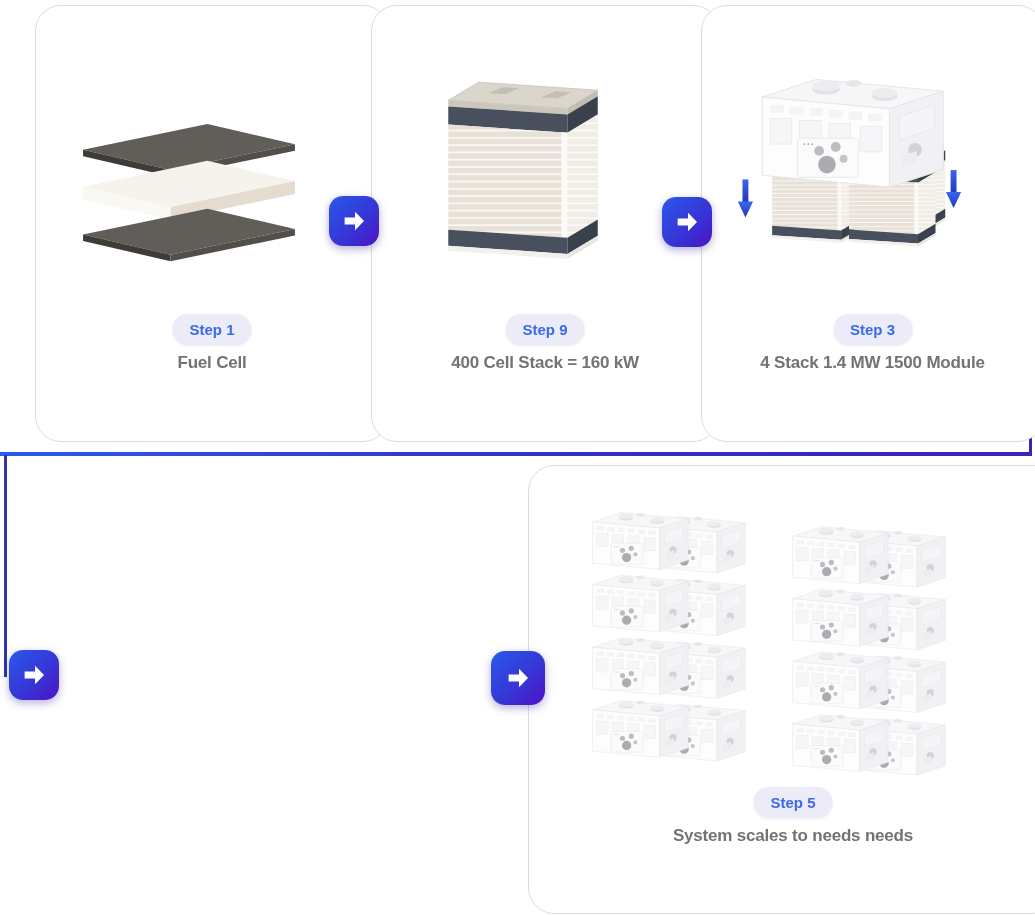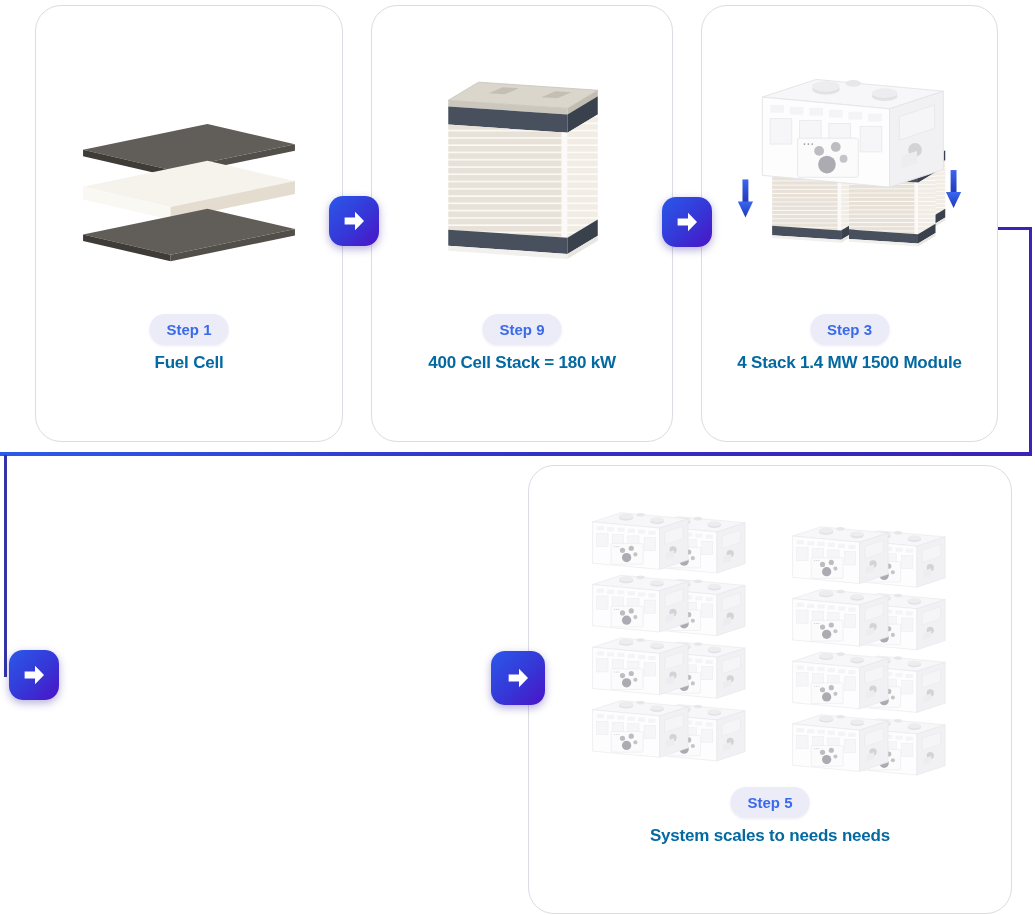--- a/index.html
+++ b/index.html
@@ -1,38 +1,38 @@
 <!DOCTYPE html>
 <html><head>
 <meta charset="utf-8">
 <style>
   html,body{margin:0;padding:0;background:#ffffff;}
   .canvas{
     position:relative;width:1035px;height:915px;background:#ffffff;overflow:hidden;
     font-family:"Liberation Sans", sans-serif;
   }
   .card{
-    position:absolute;background:#ffffff;border:1.6px solid #dcdce4;border-radius:26px;
+    position:absolute;background:#ffffff;border:1.6px solid #dcdce4;border-radius:26px;padding-left:46px;
   }
   #card1{left:35px;top:5px;width:306px;height:435px;}
   #card2{left:371px;top:5px;width:300px;height:435px;}
   #card3{left:701px;top:5px;width:295px;height:435px;}
   #card4{left:35px;top:465px;width:461px;height:447px;}
   #card5{left:528px;top:465px;width:482px;height:447px;}
   .badge{
     position:absolute;left:50%;transform:translateX(-50%);
     background:#ececf8;color:#3b6ae9;font-weight:700;font-size:15px;line-height:1;
     padding:8px 17px;border-radius:999px;white-space:nowrap;
     box-shadow:0 1px 3px rgba(30,30,90,0.08);
   }
   .card-top .badge{top:308px;}
   .card-bottom .badge{top:321px;}
   .label{
     position:absolute;left:0;right:0;text-align:center;
-    color:#0369a1;font-weight:700;font-size:17px;letter-spacing:-0.2px;white-space:nowrap;
+    color:#737373;font-weight:700;font-size:17px;letter-spacing:-0.2px;white-space:nowrap;
   }
   .card-top .label{top:347px;}
   .card-bottom .label{top:360px;}
   .illus{position:absolute;}
   #illus1{left:33px;top:118px;width:240px;height:140px;}
   #illus2{left:64px;top:60px;width:172px;height:200px;}
   #illus3{left:35px;top:38px;width:225px;height:242px;}
   #illus4{left:25px;top:66px;width:410px;height:210px;}
   #illus5{left:53px;top:26px;width:376px;height:295px;}
   .arrow-btn{
@@ -179,21 +179,21 @@
     </svg>
     <div class="badge">Step 1</div>
     <div class="label">Fuel Cell</div>
   </div>
 
   <div class="card card-top" id="card2">
     <svg class="illus" id="illus2" viewBox="0 0 170 198">
       <use href="#sym-stack" width="170" height="198"></use>
     </svg>
     <div class="badge">Step 9</div>
-    <div class="label">400 Cell Stack = 180 kW</div>
+    <div class="label">400 Cell Stack = 160 kW</div>
   </div>
 
   <div class="card card-top" id="card3">
     <svg class="illus" id="illus3" viewBox="0 0 240 258">
       <use href="#sym-stack-nc" x="128" y="112" width="100" height="98"></use>
       <use href="#sym-stack-nc" x="30" y="120" width="106" height="104"></use>
       <use href="#sym-stack-nc" x="112" y="124" width="106" height="104"></use>
       <use href="#sym-module" x="6" y="-4" width="230" height="167"></use>
       <g>
         <use href="#sym-down-arrow" x="0" y="144" width="18" height="44"></use>

